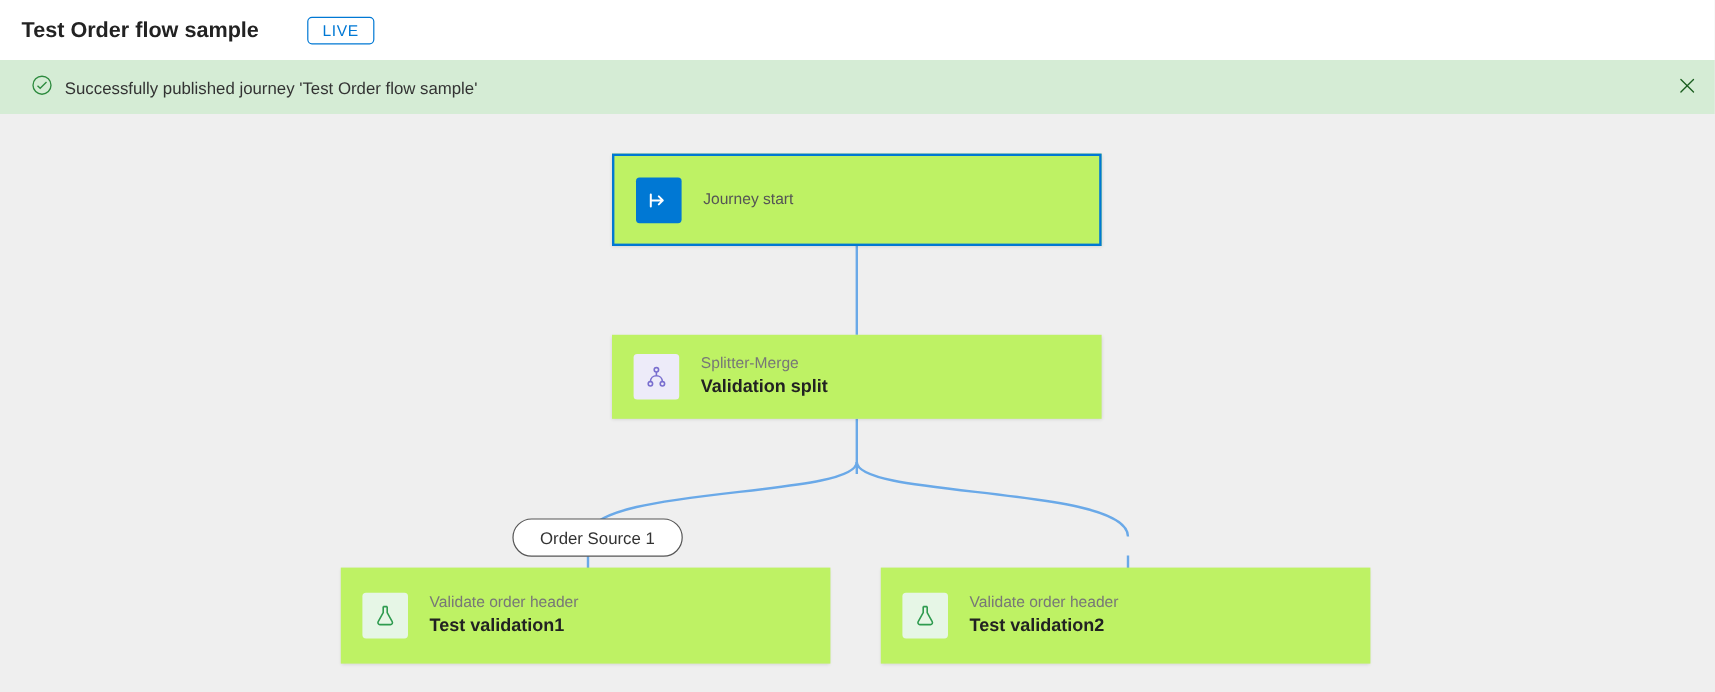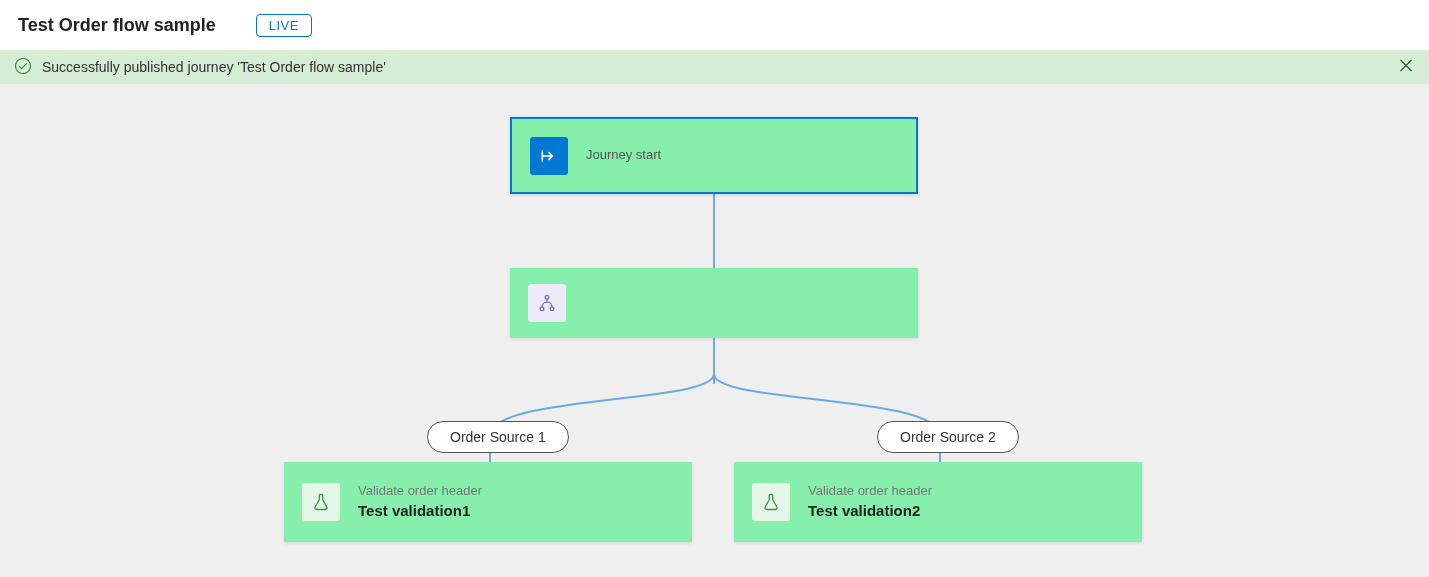--- a/index.html
+++ b/index.html
@@ -31,25 +31,25 @@
     color: #0078d4;
     border-radius: 4px;
     padding: 3px 12px;
     font-size: 13px;
     font-weight: 500;
     letter-spacing: .5px;
     margin-left: 28px;
   }
   .alert {
     background: #d5ecd5;
-    height: 34px;
+    height: 45px;
     width: 100%;
     display: flex;
     align-items: center;
-    padding: 0 14px;
+    padding: 0 26px;
     color: #333;
     font-size: 14px;
     position: relative;
   }
   .alert .msg { margin-left: 10px; }
   .alert .close {
     position: absolute;
     right: 14px;
     top: 50%;
     transform: translateY(-50%);
@@ -63,21 +63,21 @@
   }
   svg.connectors {
     position: absolute;
     left: 0; top: 0;
     width: 1429px;
     height: 493px;
     pointer-events: none;
   }
   .node {
     position: absolute;
-    background: #86efac;
+    background: #bef264;
     box-shadow: 0 1px 3px rgba(0,0,0,.12);
     display: flex;
     align-items: center;
     padding: 14px 18px;
     min-height: 60px;
   }
   .node .icon {
     width: 38px;
     height: 38px;
     border-radius: 3px;
@@ -171,24 +171,27 @@
 
   <div class="node" style="left:510px; top:184px; width:408px; height:70px;">
     <div class="icon icon-lilac">
       <svg width="20" height="20" viewBox="0 0 24 24">
           <circle cx="12" cy="5" r="2.2" fill="none" stroke="#7a6fcf" stroke-width="1.6"></circle>
           <circle cx="6" cy="19" r="2.2" fill="none" stroke="#7a6fcf" stroke-width="1.6"></circle>
           <circle cx="18" cy="19" r="2.2" fill="none" stroke="#7a6fcf" stroke-width="1.6"></circle>
           <path d="M12 7v4m0 0c-3 0-6 2-6 6m6-6c3 0 6 2 6 6" fill="none" stroke="#7a6fcf" stroke-width="1.6"></path>
         </svg>
     </div>
+    <div class="texts">
+      <span class="type">Splitter-Merge</span>
+      <span class="name">Validation split</span>
+    </div>
   </div>
 
   <div class="pill" style="left:427px; top:337px;">Order Source 1</div>
-  <div class="pill" style="left:877px; top:337px;">Order Source 2</div>
 
   <div class="node" style="left:284px; top:378px; width:408px; height:80px;">
     <div class="icon icon-green">
       <svg width="20" height="20" viewBox="0 0 24 24">
           <path d="M10 3h4M10 3v6l-5 9a2 2 0 0 0 1.8 3h10.4A2 2 0 0 0 19 18l-5-9V3" fill="none" stroke="#2e9b4f" stroke-width="1.6" stroke-linejoin="round"></path>
         </svg>
     </div>
     <div class="texts">
       <span class="type">Validate order header</span>
       <span class="name">Test validation1</span>

